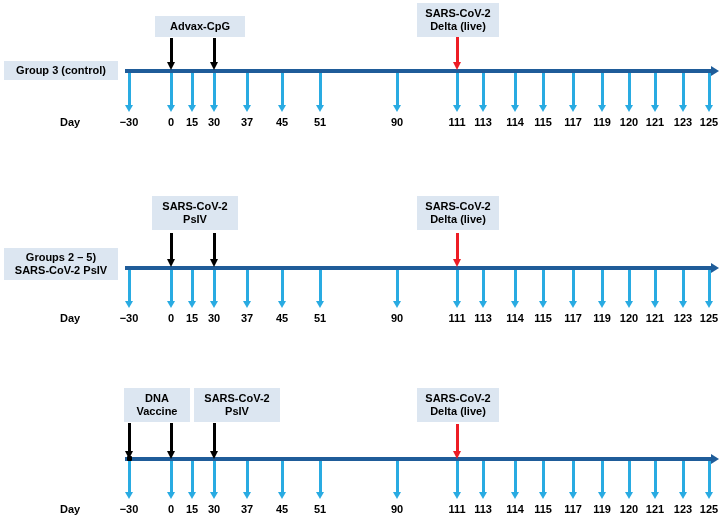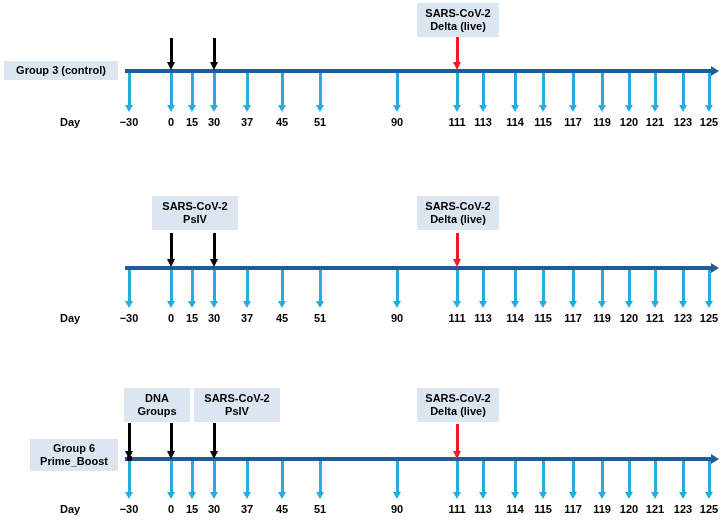--- a/index.html
+++ b/index.html
@@ -102,20 +102,21 @@
 </head>
 <body>
 
 <div class="timeline-block" style="top:0;">
 
   <div class="grouplabel" style="left:4px;top:61px;width:114px;">Group 3 (control)</div>
 
   <div class="tl-axis" style="left:125px;top:69px;width:588px;"></div>
   <div class="tl-axis-head" style="left:711px;top:66px;"></div>
 
+  <div class="evtbox" style="left:155px;top:16px;width:90px;">Advax-CpG</div>
   <div class="evt black" style="left:170px;top:38px;">
     <div class="shaft" style="height:24px;"></div>
     <div class="head" style="top:24px;"></div>
   </div>
   <div class="evt black" style="left:213px;top:38px;">
     <div class="shaft" style="height:24px;"></div>
     <div class="head" style="top:24px;"></div>
   </div>
 
   <div class="evtbox" style="left:417px;top:3px;width:82px;">SARS-CoV-2
@@ -216,20 +217,22 @@
       <div class="samp" style="left: 708px; top: 73px;">
         <div class="shaft" style="height:32px;"></div>
         <div class="head" style="top:32px;"></div>
       </div>
       <div class="daylabel" style="left: 709px; top: 116px;">125</div>
     </div>
 </div>
 
 <div class="timeline-block" style="top:190px;">
 
+  <div class="grouplabel" style="left:4px;top:58px;width:114px;">Groups 2 – 5)
+SARS-CoV-2 PsIV</div>
 
   <div class="tl-axis" style="left:125px;top:76px;width:588px;"></div>
   <div class="tl-axis-head" style="left:711px;top:73px;"></div>
 
   <div class="evtbox" style="left:152px;top:6px;width:86px;">SARS-CoV-2
 PsIV</div>
   <div class="evt black" style="left:170px;top:43px;">
     <div class="shaft" style="height:26px;"></div>
     <div class="head" style="top:26px;"></div>
   </div>
@@ -336,29 +339,27 @@
       <div class="samp" style="left: 708px; top: 80px;">
         <div class="shaft" style="height:31px;"></div>
         <div class="head" style="top:31px;"></div>
       </div>
       <div class="daylabel" style="left: 709px; top: 122px;">125</div>
     </div>
 </div>
 
 <div class="timeline-block" style="top:380px;">
 
-  <div class="grouplabel" style="left:30px;top:59px;width:88px;">Group 6
-Prime_Boost</div>
 
   <div class="tl-axis" style="left:125px;top:77px;width:588px;"></div>
   <div class="tl-axis-head" style="left:711px;top:74px;"></div>
   <div class="tl-dot" style="left:127px;top:76px;"></div>
 
   <div class="evtbox" style="left:124px;top:8px;width:66px;">DNA
-Groups</div>
+Vaccine</div>
   <div class="evt black" style="left:128px;top:43px;">
     <div class="shaft" style="height:28px;"></div>
     <div class="head" style="top:28px;"></div>
   </div>
   <div class="evt black" style="left:170px;top:43px;">
     <div class="shaft" style="height:28px;"></div>
     <div class="head" style="top:28px;"></div>
   </div>
 
   <div class="evtbox" style="left:194px;top:8px;width:86px;">SARS-CoV-2

